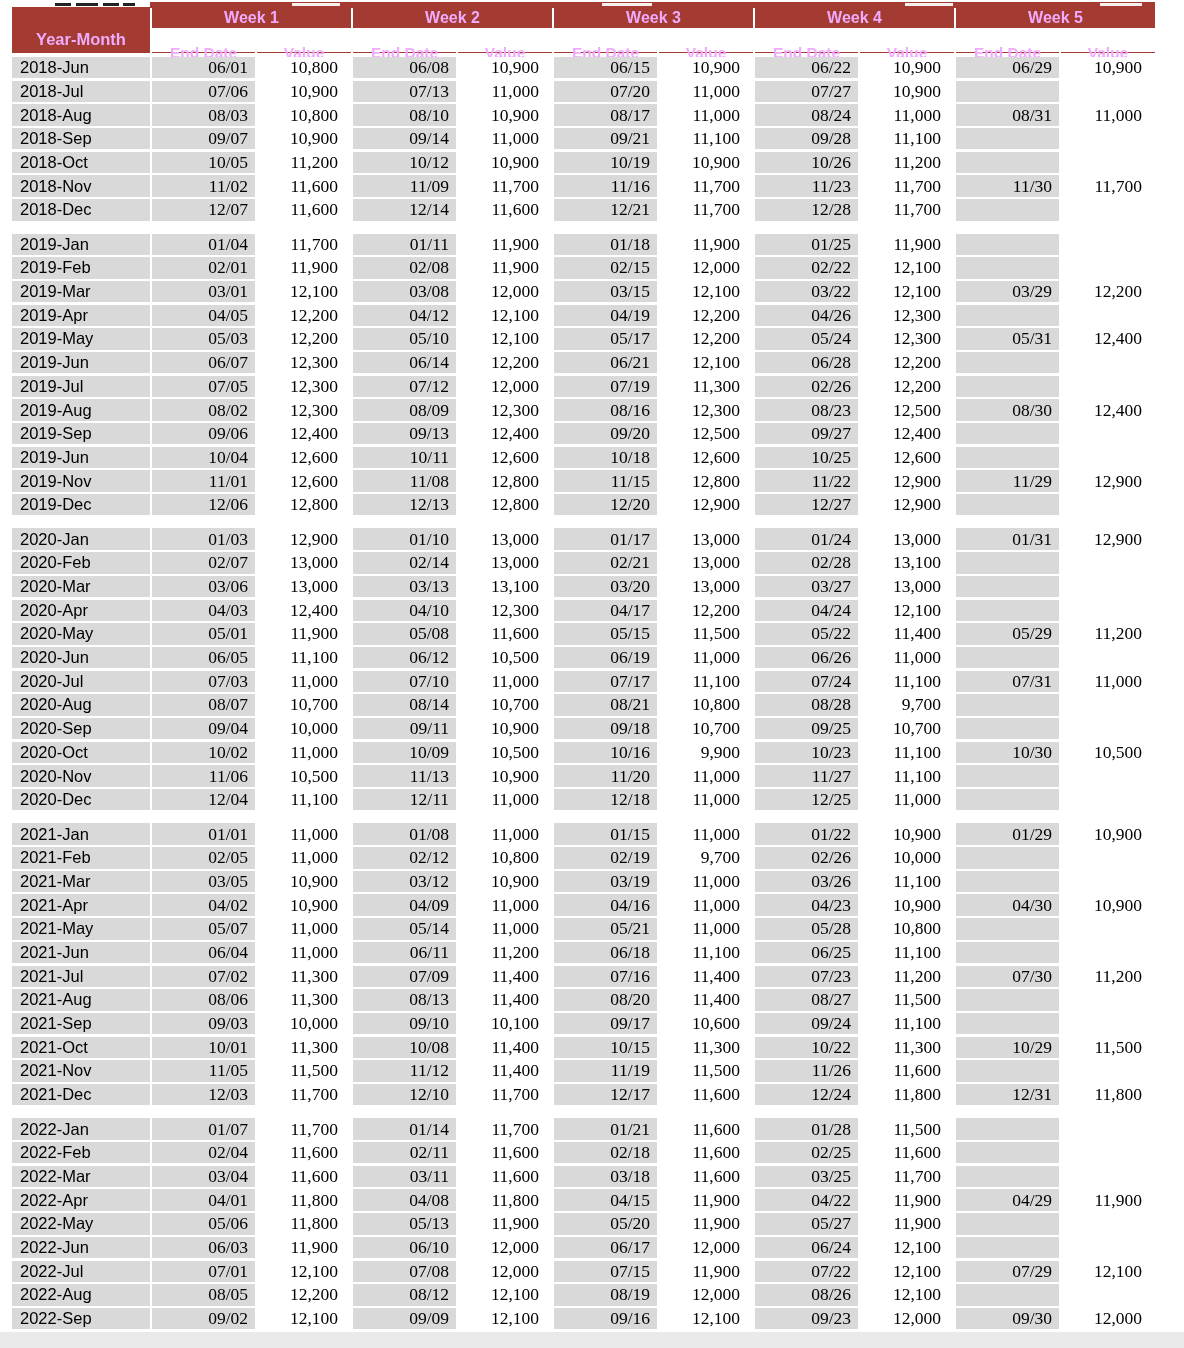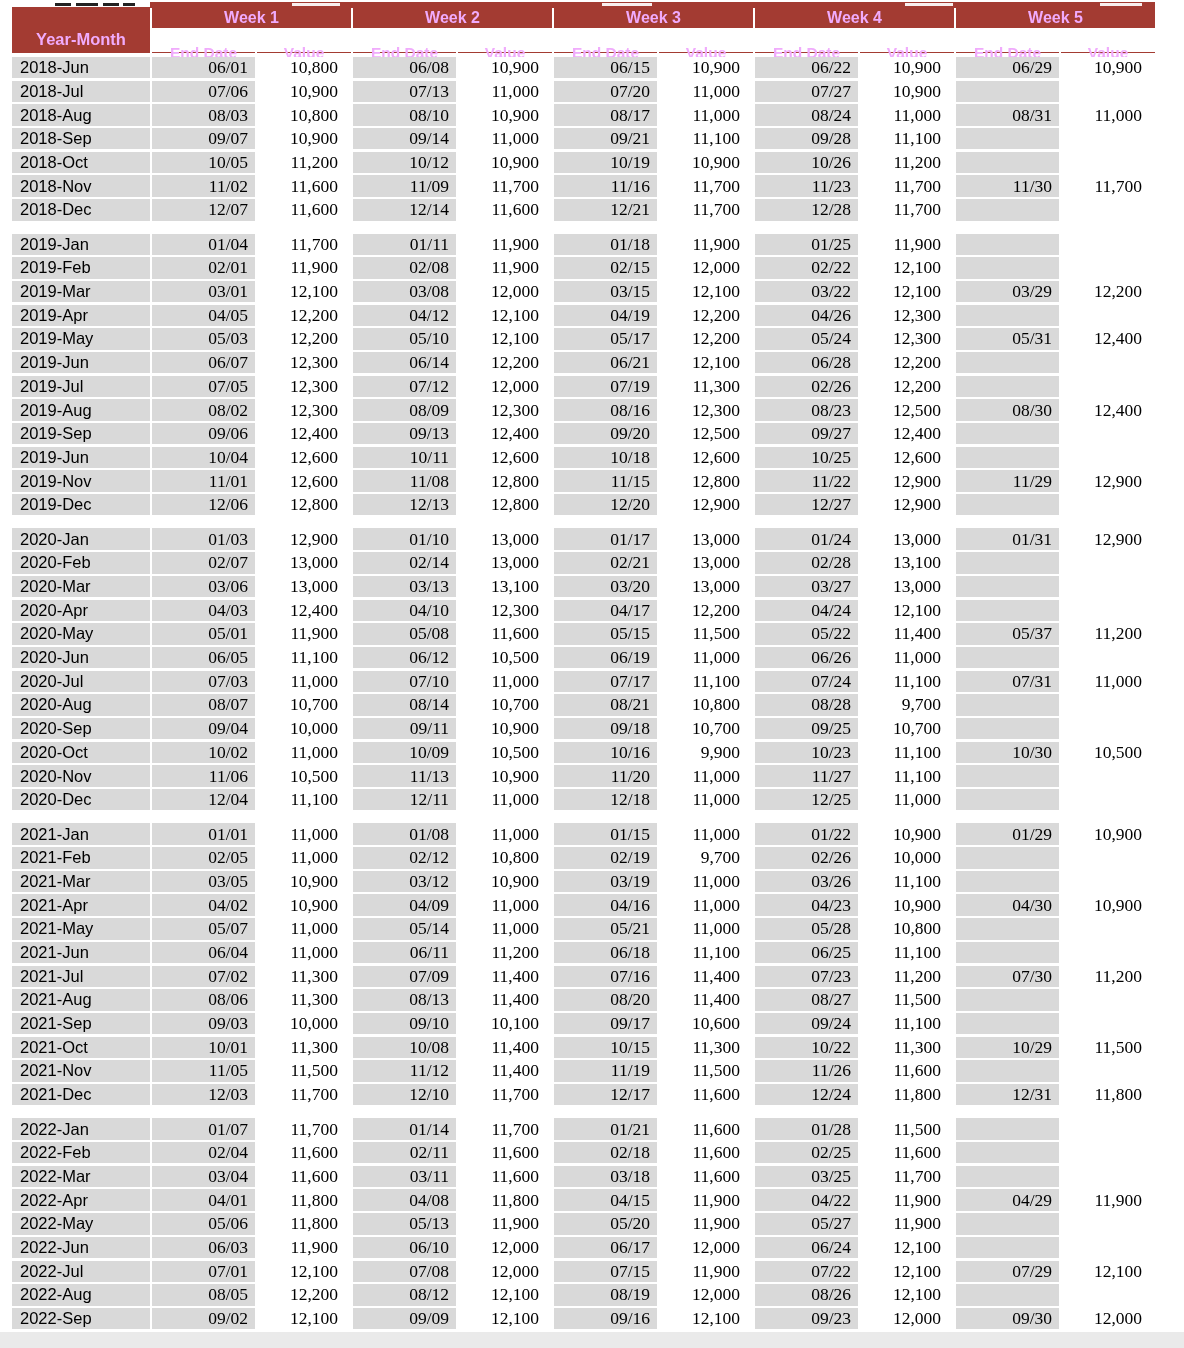--- a/index.html
+++ b/index.html
@@ -387,21 +387,21 @@
         <div class="row">
           <div class="cell ym">2020-May</div>
           <div class="cell ed">05/01</div>
           <div class="cell val">11,900</div>
           <div class="cell ed">05/08</div>
           <div class="cell val">11,600</div>
           <div class="cell ed">05/15</div>
           <div class="cell val">11,500</div>
           <div class="cell ed">05/22</div>
           <div class="cell val">11,400</div>
-          <div class="cell ed">05/37</div>
+          <div class="cell ed">05/29</div>
           <div class="cell val">11,200</div>
         </div>
         <div class="row">
           <div class="cell ym">2020-Jun</div>
           <div class="cell ed">06/05</div>
           <div class="cell val">11,100</div>
           <div class="cell ed">06/12</div>
           <div class="cell val">10,500</div>
           <div class="cell ed">06/19</div>
           <div class="cell val">11,000</div>

